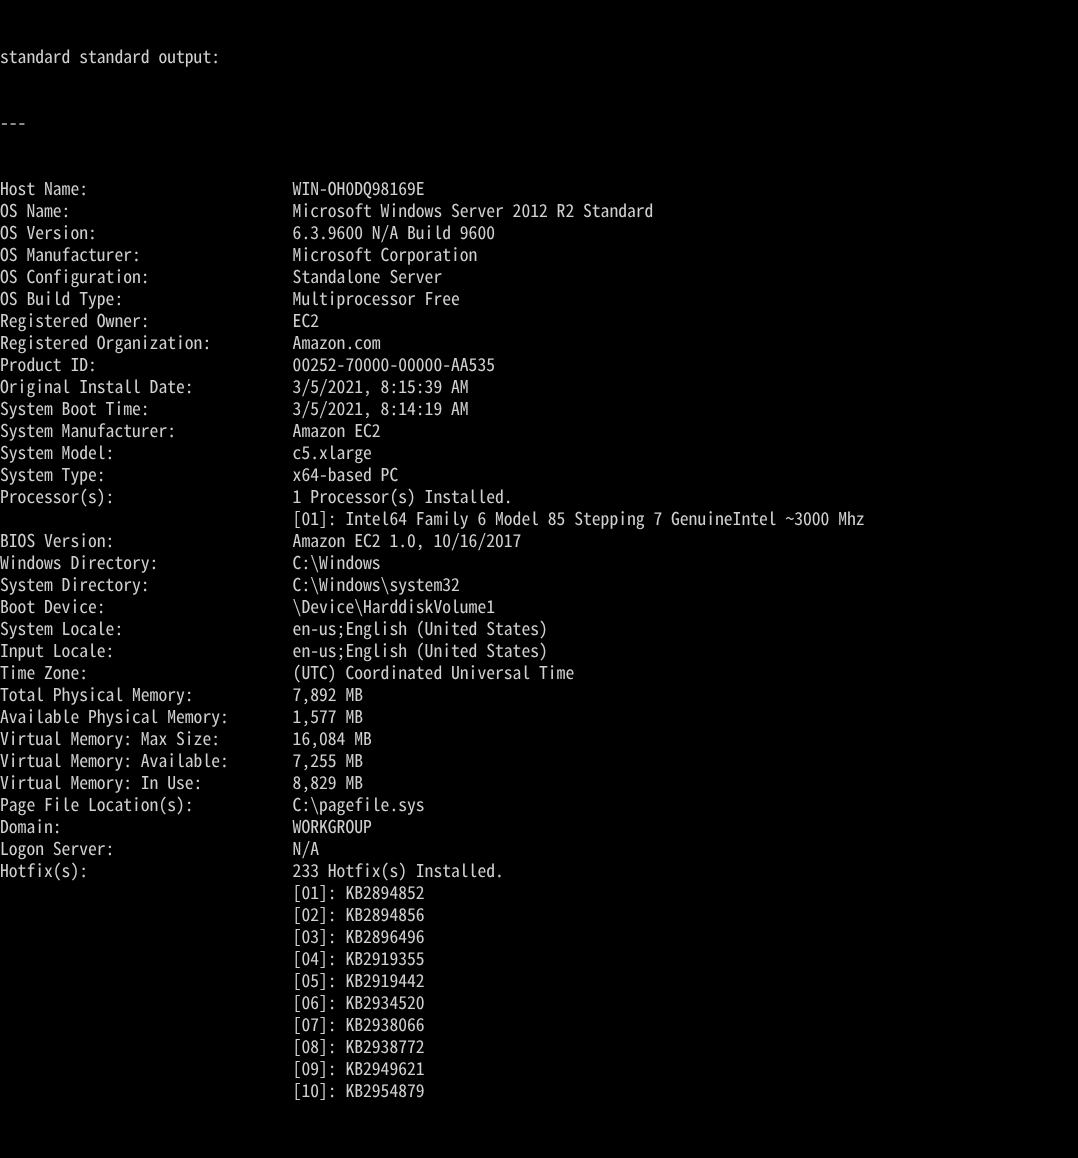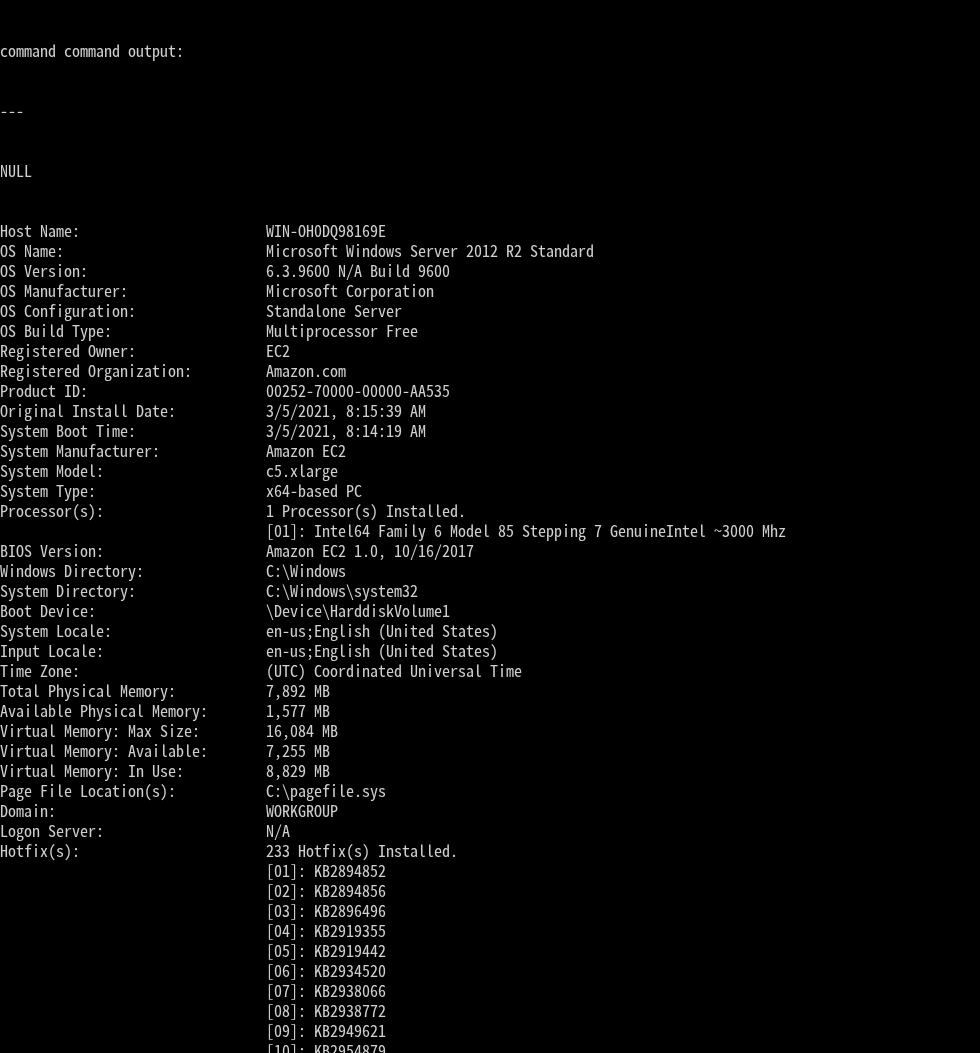--- a/index.html
+++ b/index.html
@@ -25,17 +25,16 @@
       flex: 0 0 266px;
     }
     .val {
       display: inline-block;
     }
   </style>
 </head>
 <body>
 
 <div class="terminal">
-  <div>command command output:</div>
+  <div>standard standard output:</div>
   <div>---</div>
-  <div>NULL</div>
   <div id="rows"><div class="line"><span class="lbl">Host Name:</span><span class="val">WIN-OH0DQ98169E</span></div><div class="line"><span class="lbl">OS Name:</span><span class="val">Microsoft Windows Server 2012 R2 Standard</span></div><div class="line"><span class="lbl">OS Version:</span><span class="val">6.3.9600 N/A Build 9600</span></div><div class="line"><span class="lbl">OS Manufacturer:</span><span class="val">Microsoft Corporation</span></div><div class="line"><span class="lbl">OS Configuration:</span><span class="val">Standalone Server</span></div><div class="line"><span class="lbl">OS Build Type:</span><span class="val">Multiprocessor Free</span></div><div class="line"><span class="lbl">Registered Owner:</span><span class="val">EC2</span></div><div class="line"><span class="lbl">Registered Organization:</span><span class="val">Amazon.com</span></div><div class="line"><span class="lbl">Product ID:</span><span class="val">00252-70000-00000-AA535</span></div><div class="line"><span class="lbl">Original Install Date:</span><span class="val">3/5/2021, 8:15:39 AM</span></div><div class="line"><span class="lbl">System Boot Time:</span><span class="val">3/5/2021, 8:14:19 AM</span></div><div class="line"><span class="lbl">System Manufacturer:</span><span class="val">Amazon EC2</span></div><div class="line"><span class="lbl">System Model:</span><span class="val">c5.xlarge</span></div><div class="line"><span class="lbl">System Type:</span><span class="val">x64-based PC</span></div><div class="line"><span class="lbl">Processor(s):</span><span class="val">1 Processor(s) Installed.</span></div><div class="line"><span class="lbl"></span><span class="val">[01]: Intel64 Family 6 Model 85 Stepping 7 GenuineIntel ~3000 Mhz</span></div><div class="line"><span class="lbl">BIOS Version:</span><span class="val">Amazon EC2 1.0, 10/16/2017</span></div><div class="line"><span class="lbl">Windows Directory:</span><span class="val">C:\Windows</span></div><div class="line"><span class="lbl">System Directory:</span><span class="val">C:\Windows\system32</span></div><div class="line"><span class="lbl">Boot Device:</span><span class="val">\Device\HarddiskVolume1</span></div><div class="line"><span class="lbl">System Locale:</span><span class="val">en-us;English (United States)</span></div><div class="line"><span class="lbl">Input Locale:</span><span class="val">en-us;English (United States)</span></div><div class="line"><span class="lbl">Time Zone:</span><span class="val">(UTC) Coordinated Universal Time</span></div><div class="line"><span class="lbl">Total Physical Memory:</span><span class="val">7,892 MB</span></div><div class="line"><span class="lbl">Available Physical Memory:</span><span class="val">1,577 MB</span></div><div class="line"><span class="lbl">Virtual Memory: Max Size:</span><span class="val">16,084 MB</span></div><div class="line"><span class="lbl">Virtual Memory: Available:</span><span class="val">7,255 MB</span></div><div class="line"><span class="lbl">Virtual Memory: In Use:</span><span class="val">8,829 MB</span></div><div class="line"><span class="lbl">Page File Location(s):</span><span class="val">C:\pagefile.sys</span></div><div class="line"><span class="lbl">Domain:</span><span class="val">WORKGROUP</span></div><div class="line"><span class="lbl">Logon Server:</span><span class="val">N/A</span></div><div class="line"><span class="lbl">Hotfix(s):</span><span class="val">233 Hotfix(s) Installed.</span></div><div class="line"><span class="lbl"></span><span class="val">[01]: KB2894852</span></div><div class="line"><span class="lbl"></span><span class="val">[02]: KB2894856</span></div><div class="line"><span class="lbl"></span><span class="val">[03]: KB2896496</span></div><div class="line"><span class="lbl"></span><span class="val">[04]: KB2919355</span></div><div class="line"><span class="lbl"></span><span class="val">[05]: KB2919442</span></div><div class="line"><span class="lbl"></span><span class="val">[06]: KB2934520</span></div><div class="line"><span class="lbl"></span><span class="val">[07]: KB2938066</span></div><div class="line"><span class="lbl"></span><span class="val">[08]: KB2938772</span></div><div class="line"><span class="lbl"></span><span class="val">[09]: KB2949621</span></div><div class="line"><span class="lbl"></span><span class="val">[10]: KB2954879</span></div></div>
 </div>
 
 </body></html>

